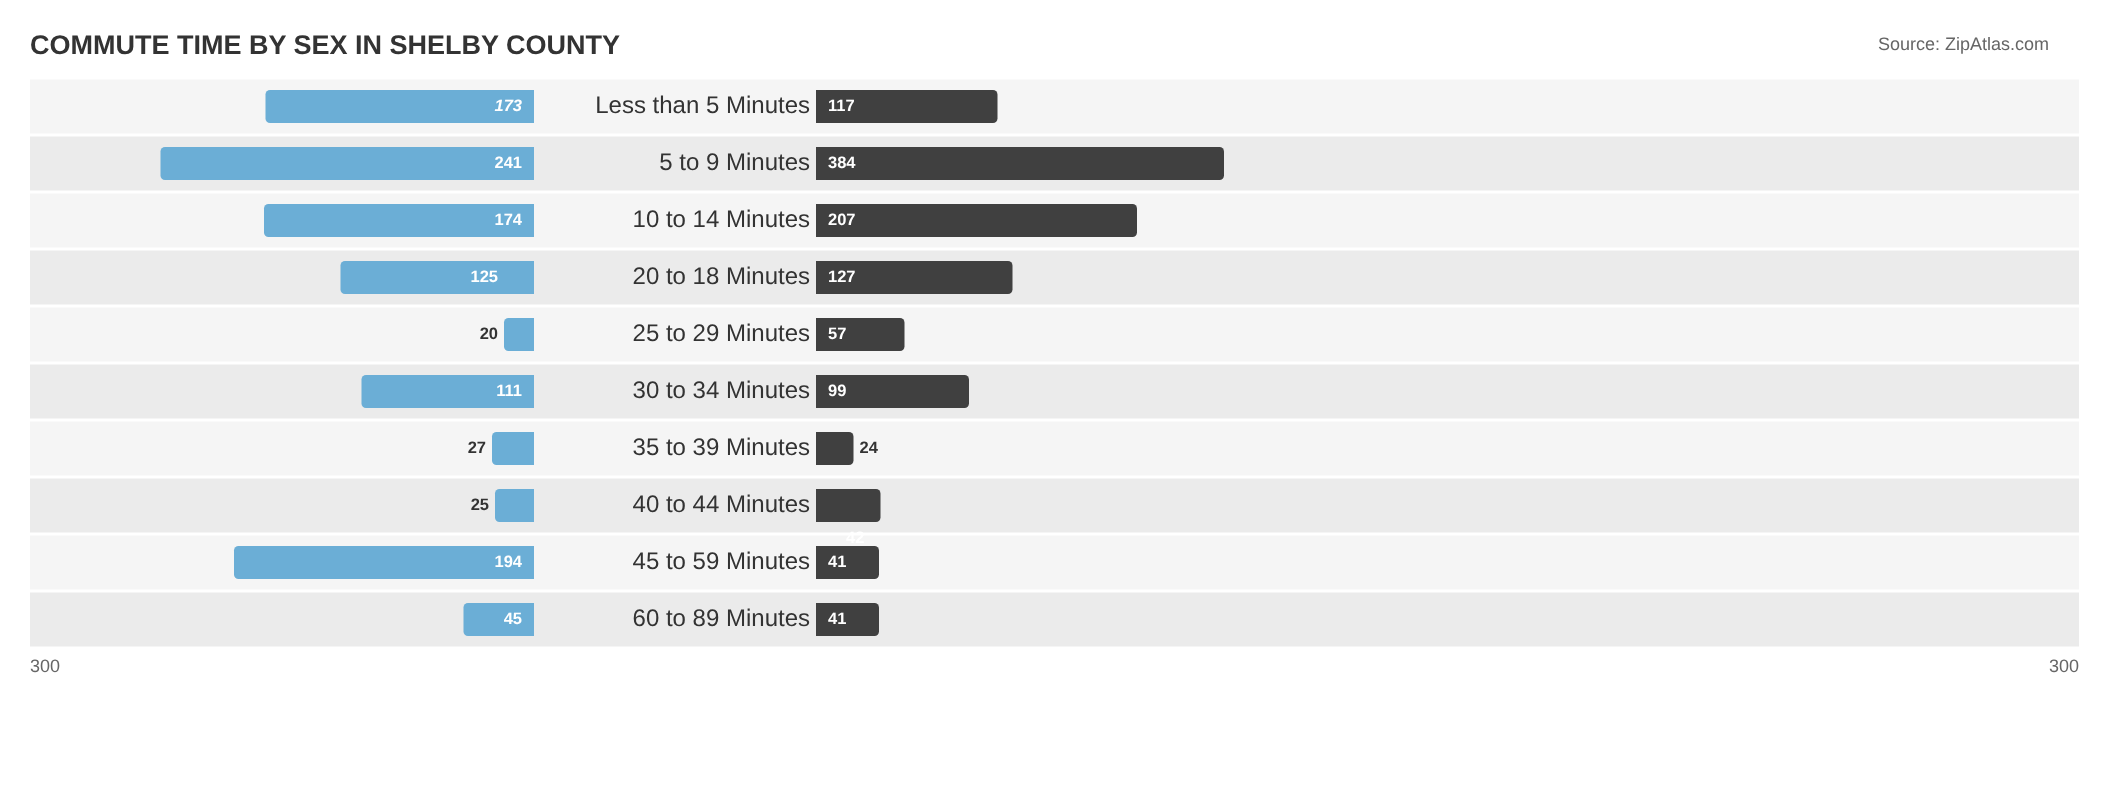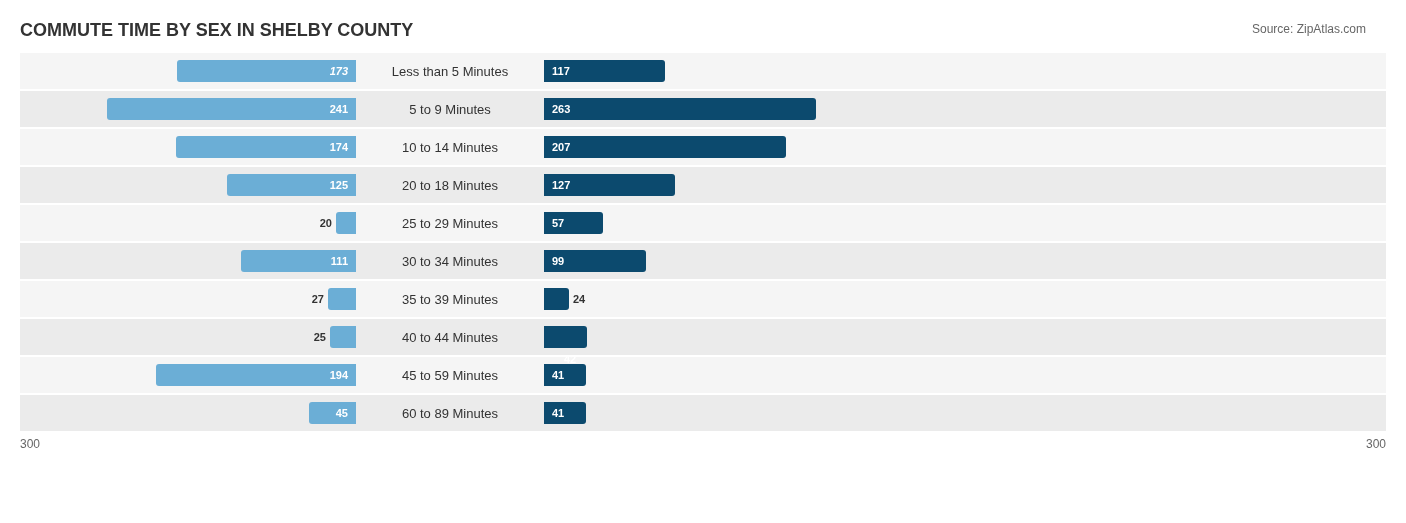--- a/index.html
+++ b/index.html
@@ -51,39 +51,39 @@
     .right-section {
       width: 340px;
       display: flex;
       justify-content: flex-start;
       align-items: center;
       padding-left: 4px;
       position: relative;
     }
     .center-label {
       width: 180px;
-      text-align: center;
-      font-size: 13px;
+      text-align: right;
+      font-size: 16px;
       color: #333;
       flex-shrink: 0;
       z-index: 2;
     }
     .bar-left {
       height: 22px;
       background: #6baed6;
       border-radius: 3px 0 0 3px;
       display: flex;
       align-items: center;
       justify-content: flex-start;
       position: absolute;
       right: 4px;
     }
     .bar-right {
       height: 22px;
-      background: #0c4a6e;
+      background: #404040;
       border-radius: 0 3px 3px 0;
       display: flex;
       align-items: center;
       position: absolute;
       left: 4px;
     }
     .label-outside-left {
       position: absolute;
       right: 4px;
       font-size: 11px;
@@ -133,44 +133,44 @@
       <div class="row">
     <div class="left-section" style="width:340px;">
       <div class="bar-left" style="width:249px; right:4px;">
         <span class="label-outside-left" style="right:4px; color:#fff;">241</span>
       </div>
 
     </div>
     <div class="center-label">5 to 9 Minutes</div>
     <div class="right-section" style="width:340px;">
       <div class="bar-right" style="width:272px; left:4px;">
-        <span class="label-outside-right" style="left:4px; color:#fff;">263</span>
+        <span class="label-outside-right" style="left:4px; color:#fff;">384</span>
       </div>
 
     </div>
   </div>
       <div class="row">
     <div class="left-section" style="width:340px;">
       <div class="bar-left" style="width:180px; right:4px;">
         <span class="label-outside-left" style="right:4px; color:#fff;">174</span>
       </div>
 
     </div>
     <div class="center-label">10 to 14 Minutes</div>
     <div class="right-section" style="width:340px;">
-      <div class="bar-right" style="width:242px; left:4px;">
+      <div class="bar-right" style="width:214px; left:4px;">
         <span class="label-outside-right" style="left:4px; color:#fff;">207</span>
       </div>
 
     </div>
   </div>
       <div class="row">
     <div class="left-section" style="width:340px;">
       <div class="bar-left" style="width:129px; right:4px;">
-        <span class="label-outside-left" style="right:4px; color:#fff;">125</span>
+        <span class="label-outside-left" style="right:20px; color:#fff;">125</span>
       </div>
 
     </div>
     <div class="center-label">20 to 18 Minutes</div>
     <div class="right-section" style="width:340px;">
       <div class="bar-right" style="width:131px; left:4px;">
         <span class="label-outside-right" style="left:4px; color:#fff;">127</span>
       </div>
 
     </div>

